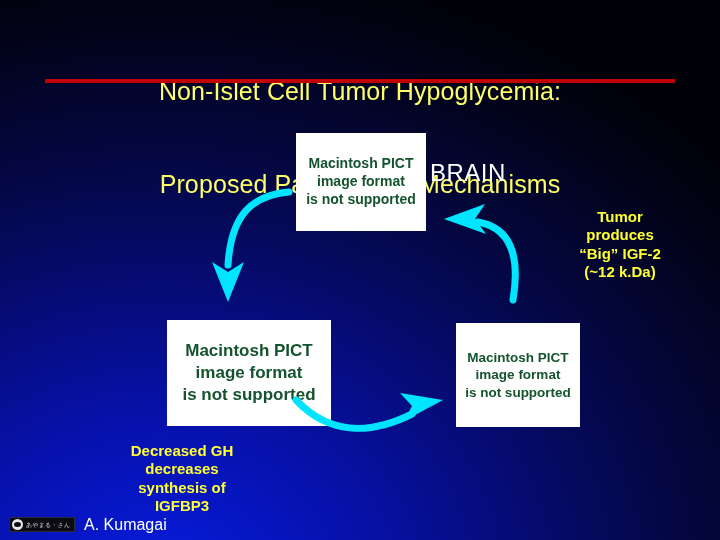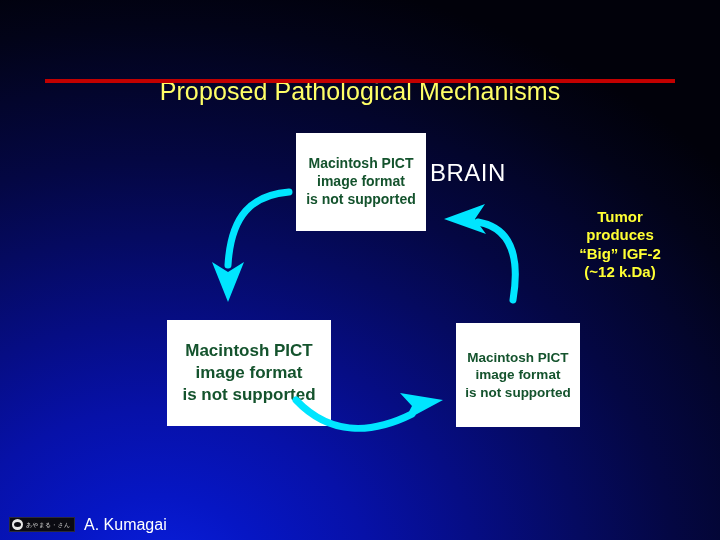--- a/index.html
+++ b/index.html
@@ -147,20 +147,21 @@
     font-size: 16px;
     white-space: nowrap;
   }
 </style>
 </head>
 <body>
 
 <div id="slide">
 
   <div class="title-block">
+    <div>Non-Islet Cell Tumor Hypoglycemia:</div>
     <div>Proposed Pathological Mechanisms</div>
   </div>
   <div class="title-rule"></div>
 
   <div class="pict" id="pict-brain">Macintosh PICT
 image format
 is not supported</div>
 
   <div class="pict" id="pict-pituitary">Macintosh PICT
 image format
@@ -171,20 +172,24 @@
 is not supported</div>
 
   <div id="lbl-brain">BRAIN</div>
 
 
   <div class="lbl" id="lbl-tumor">Tumor
 produces
 “Big” IGF-2
 (~12 k.Da)</div>
 
+  <div class="lbl" id="lbl-decr-gh">Decreased GH
+decreases
+synthesis of
+IGFBP3</div>
 
 
   <svg id="arrows" viewBox="0 0 720 540">
 
     <g>
       <path d="M 289 192 C 252 195, 231 215, 228 265" stroke="#00e5ff" stroke-width="7" fill="none" stroke-linecap="round"></path>
       <path d="M 228 302 L 212 262 L 228 272 L 244 262 Z" fill="#00e5ff"></path>
     </g>
 
     <g>

